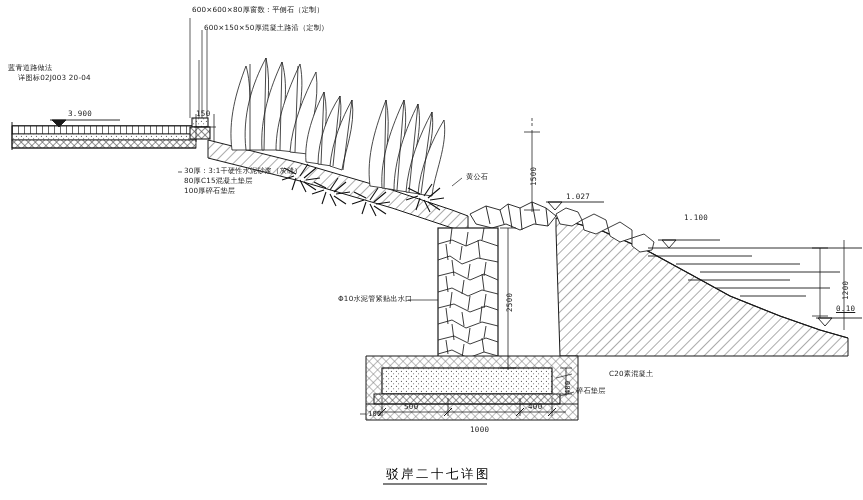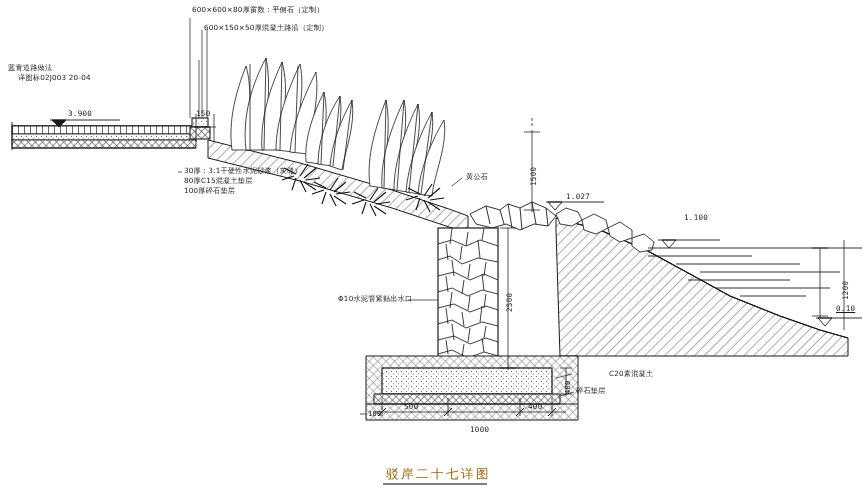--- a/index.html
+++ b/index.html
@@ -3,21 +3,21 @@
 <meta charset="utf-8">
 <style>
   html,body{margin:0;padding:0;background:#fff;}
   body{width:863px;height:500px;position:relative;overflow:hidden;
        font-family:"DejaVu Sans","Liberation Sans",sans-serif;color:#111;}
   #sheet{position:absolute;inset:0;width:863px;height:500px;}
   .lbl{position:absolute;white-space:nowrap;line-height:1.15;color:#1a1a1a;}
   .cn{font-size:7.2px;letter-spacing:.2px;}
   .num{font-size:7.5px;font-family:"DejaVu Sans Mono","Liberation Mono",monospace;letter-spacing:.3px;}
   .vert{transform-origin:0 0;}
-  .title{font-size:12.5px;letter-spacing:2.5px;color:#a16207;}
+  .title{font-size:12.5px;letter-spacing:2.5px;color:#000000;}
   svg{display:block;position:absolute;left:0;top:0;}
   .nb{font-size:7px;}
 </style>
 </head>
 <body>
 
 <div id="sheet">
 
 <svg width="863" height="500" viewBox="0 0 863 500">
   <defs>

